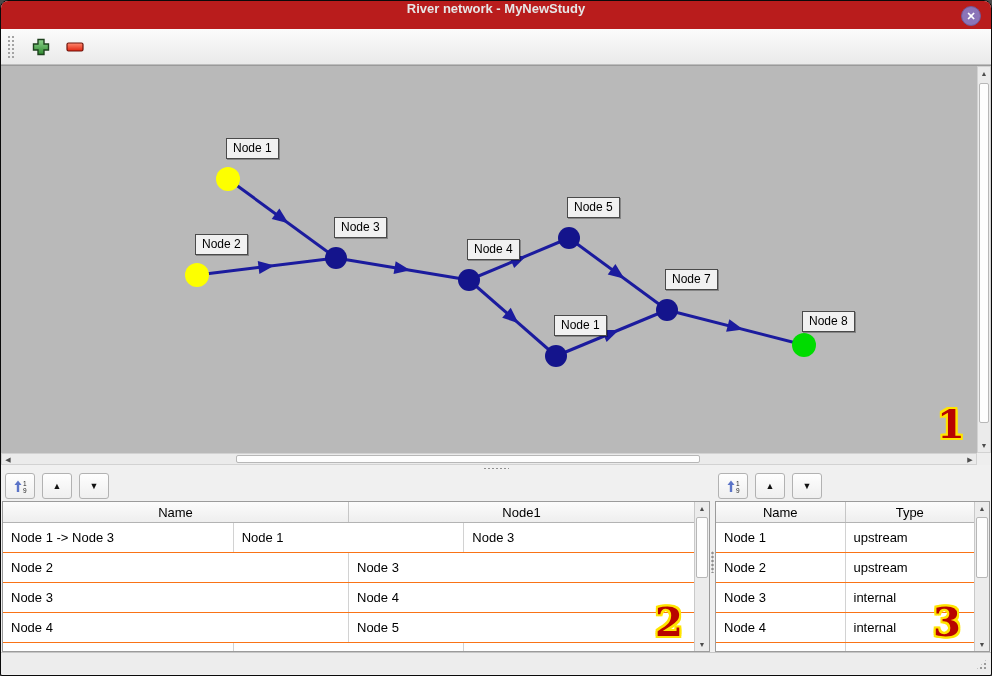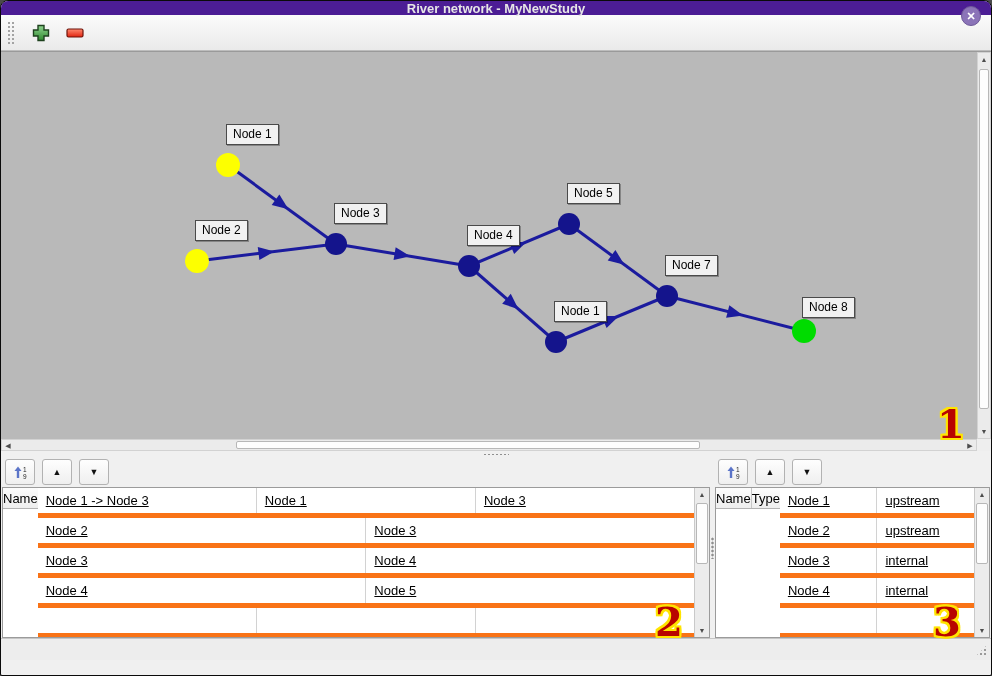--- a/index.html
+++ b/index.html
@@ -1,19 +1,19 @@
 <!DOCTYPE html>
 <html><head>
 <meta charset="utf-8">
 <style>
   html,body{margin:0;padding:0;background:#4a4a4a;font-family:"Liberation Sans",sans-serif;}
   .window{position:relative;width:990px;height:674px;background:#f0f0f0;border:1px solid #0a0a0a;
           border-radius:8px 8px 2px 2px;overflow:hidden;}
   
-  .titlebar{height:14px;background:#4c1d95;display:flex;align-items:center;justify-content:center;position:relative;}
+  .titlebar{height:28px;background:#b91c1c;display:flex;align-items:flex-start;justify-content:center;position:relative;}
   .title{color:#e6e6e6;font-weight:bold;font-size:13px;}
   .close-btn{position:absolute;right:10px;top:5px;width:20px;height:20px;border-radius:50%;
              background:#8b74b8;border:1px solid #6f5a99;box-sizing:border-box;display:flex;align-items:center;justify-content:center;cursor:pointer;}
   .close-btn span{color:#fff;font-size:11px;font-weight:bold;line-height:1;}
   
   .main-toolbar{height:36px;background:linear-gradient(#fbfbfb,#eaeaea);border-bottom:1px solid #bdbdbd;
                 display:flex;align-items:center;box-sizing:border-box;padding-left:6px;}
   .drag-handle{width:9px;height:24px;margin-right:8px;
                background-image:radial-gradient(#a3a3a3 1px, transparent 1.2px);background-size:4px 4px;}
   .tool-icon-btn{background:none;border:none;padding:0;margin:0 8px;width:18px;height:18px;display:flex;align-items:center;justify-content:center;cursor:pointer;}
@@ -48,26 +48,26 @@
   .dots-v{width:3px;height:22px;background-image:radial-gradient(#8f8f8f 1px, transparent 1.2px);background-size:3px 4px;}
   
   .bottom-panels{display:flex;height:181px;padding:0 1px;box-sizing:border-box;}
   .panel{display:flex;flex-direction:column;position:relative;}
   .panel-left{width:708px;}
   .panel-right{flex:1;}
   .panel-toolbar{height:30px;display:flex;align-items:center;gap:7px;padding-left:3px;box-sizing:border-box;}
   .tb-btn{width:30px;height:26px;background:linear-gradient(#fefefe,#efefef);border:1px solid #b2b2b2;border-radius:3px;
           display:flex;align-items:center;justify-content:center;font-size:9px;color:#111;cursor:pointer;padding:0;}
   .grid-wrap{flex:1;display:flex;border:1px solid #9b9b9b;box-sizing:border-box;background:#fff;overflow:hidden;}
-  .grid{flex:1;display:flex;flex-direction:row;overflow:hidden;}
+  .grid{flex:1;display:flex;flex-direction:column;overflow:hidden;}
   .grid-header{display:flex;height:21px;background:linear-gradient(#fcfcfc,#eeeeee);border-bottom:1px solid #b3b3b3;box-sizing:border-box;flex:none;}
   .hc{flex:1 1 0;display:flex;align-items:center;justify-content:center;font-size:13px;color:#000;border-right:1px solid #c6c6c6;box-sizing:border-box;}
   .hc:last-child{border-right:none;}
   .grid-body{flex:1;overflow:hidden;}
-  .grid-row{display:flex;height:30px;border-bottom:5px solid #f97316;box-sizing:border-box;text-decoration:underline;}
+  .grid-row{display:flex;height:30px;border-bottom:1px solid #f97316;box-sizing:border-box;}
   .c{flex:1 1 0;display:flex;align-items:center;font-size:13px;color:#000;padding:0 8px;border-right:1px solid #d2d2d2;box-sizing:border-box;white-space:nowrap;overflow:hidden;}
   .c:last-child{border-right:none;}
   .table-sb{width:15px;border:none;border-left:1px solid #c9c9c9;background:#ececec;}
   
   .statusbar{height:22px;background:#ededed;border-top:1px solid #c6c6c6;position:relative;box-sizing:border-box;}
   .resize-grip{position:absolute;right:3px;bottom:3px;width:13px;height:13px;
                background-image:radial-gradient(#9a9a9a 1px, transparent 1.2px);background-size:4px 4px;
                clip-path:polygon(100% 0,100% 100%,0 100%);}
   
   .annot{position:absolute;font-family:"DejaVu Serif",serif;font-weight:bold;font-size:40px;line-height:1;color:#b80400;
@@ -187,20 +187,21 @@
             <span>▲</span>
           </button>
         <button class="tb-btn">
             <span>▼</span>
           </button>
       </div>
       <div class="grid-wrap">
         <div class="grid">
           <div class="grid-header">
               <div class="hc">Name</div>
+              <div class="hc">Node1</div>
             </div>
           <div class="grid-body">
               <div class="grid-row">
                 <div class="c">Node 1 -&gt; Node 3</div>
                 <div class="c">Node 1</div>
                 <div class="c">Node 3</div>
               </div>
               <div class="grid-row">
                 <div class="c">Node 2</div>
                 <div class="c">Node 3</div>

